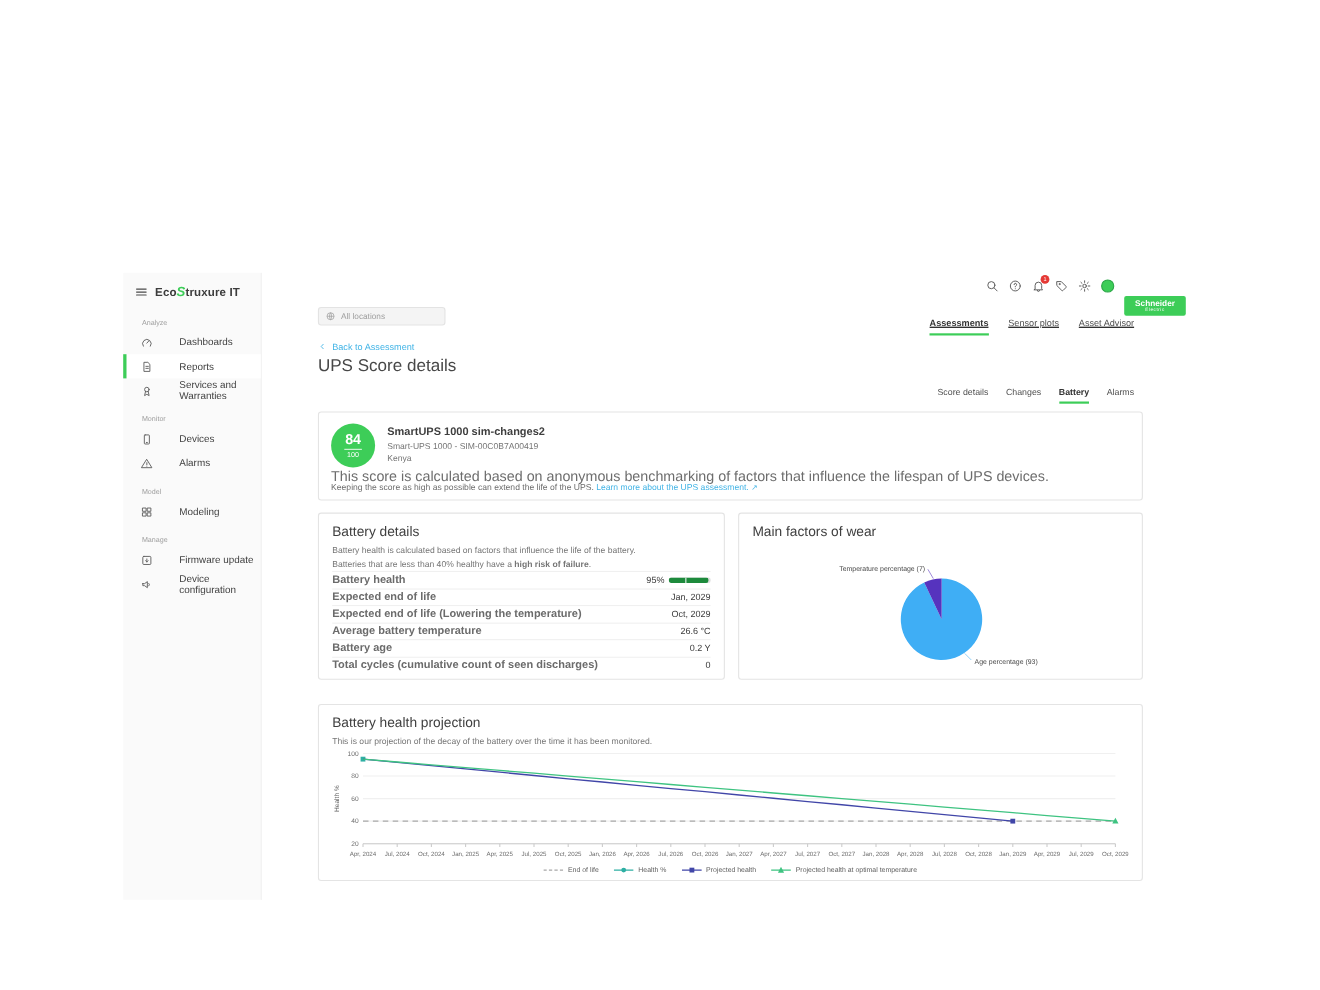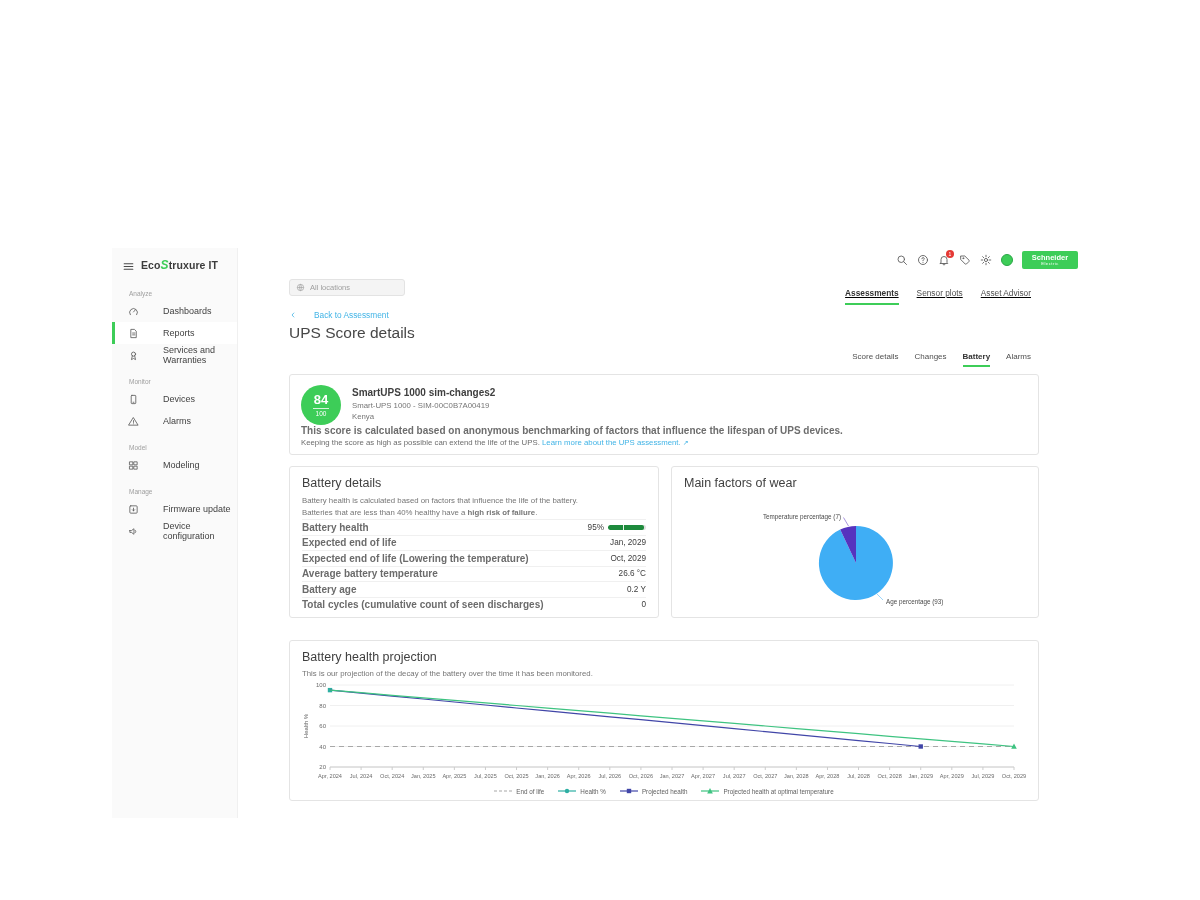--- a/index.html
+++ b/index.html
@@ -17,56 +17,56 @@
   .side-item svg { width:11px; height:11px; color:#5b5b5b; flex:0 0 auto; }
   .side-item.active { background:#ffffff; }
   .side-item.active::before { content:""; position:absolute; left:0; top:0; width:3px; height:100%; background:#3DCD58; }
 
   
   .top-icons { position:absolute; top:6px; right:72px; display:flex; align-items:center; gap:9px; }
   .top-icons .ticon { position:relative; width:12px; height:12px; color:#5f5f5f; cursor:pointer; }
   .top-icons svg { width:12px; height:12px; display:block; }
   .badge { position:absolute; top:-4px; right:-4px; min-width:8px; height:8px; border-radius:4px; background:#e53935; color:#fff; font-size:5px; line-height:8px; text-align:center; padding:0 1px; }
   .avatar-dot { width:11px; height:11px; border-radius:50%; background:#3DCD58; border:1px solid #2aa646; }
-  .sch-logo { position:absolute; top:3px; right:7px; width:56px; height:18px; background:#3DCD58; border-radius:2px; color:#fff; display:flex; flex-direction:column; align-items:center; justify-content:center; line-height:1; cursor:pointer; }
+  .sch-logo { position:absolute; top:21px; right:7px; width:56px; height:18px; background:#3DCD58; border-radius:2px; color:#fff; display:flex; flex-direction:column; align-items:center; justify-content:center; line-height:1; cursor:pointer; }
   .sch-logo .s1 { font-size:7.5px; font-weight:bold; }
   .sch-logo .s2 { font-size:4.2px; letter-spacing:.5px; }
 
   
   .search-box { position:absolute; left:177px; top:31px; width:116px; height:17px; background:#f4f4f4; border:1px solid #e3e3e3; border-radius:3px; display:flex; align-items:center; gap:5px; padding:0 6px; cursor:text; }
   .search-box svg { width:9px; height:9px; color:#9e9e9e; }
   .search-box .ph { font-size:7.5px; color:#9e9e9e; }
 
   .tabs { position:absolute; top:288px; right:54px; display:flex; gap:18px;text-decoration:underline; }
   .tabs { top:40px; }
   .tab { font-size:8.3px; color:#4f4f4f; padding-bottom:5px; cursor:pointer; }
   .tab.active { color:#333; font-weight:bold; border-bottom:2px solid #3DCD58; }
 
-  .back-link { position:absolute; left:177px; top:62px; display:flex; align-items:center; gap:17px; color:#42B4E6; font-size:8.3px; cursor:pointer; }
+  .back-link { position:absolute; left:177px; top:62px; display:flex; align-items:center; gap:5px; color:#42B4E6; font-size:8.3px; cursor:pointer; }
   .back-link svg { width:8px; height:8px; }
   .page-title { position:absolute; left:177px; top:76px; font-size:15.5px; color:#474747; font-weight:500; }
 
   .subtabs { position:absolute; top:104px; right:54px; display:flex; gap:16px; }
   .subtab { font-size:8px; color:#4f4f4f; padding-bottom:4px; cursor:pointer; }
   .subtab.active { color:#333; font-weight:bold; border-bottom:2px solid #3DCD58; }
 
   
   .card { position:absolute; background:#fff; border:1px solid #e4e4e4; border-radius:3px; }
   .card-title { position:absolute; left:12px; top:9px; font-size:12.5px; color:#3f3f3f; }
   .card-desc { position:absolute; left:12px; font-size:7.8px; color:#757575; line-height:1.55; }
 
   #score-card { left:177px; top:126px; width:750px; height:81px; }
   .score-circle { position:absolute; left:11px; top:10px; width:40px; height:40px; border-radius:50%; background:#3DCD58; color:#fff; display:flex; flex-direction:column; align-items:center; justify-content:center; }
   .score-circle .big { font-size:13px; font-weight:bold; line-height:1.1; }
   .score-circle .sep { width:16px; height:1px; background:rgba(255,255,255,.8); margin:1px 0; }
   .score-circle .small { font-size:6.5px; }
   .device-name { position:absolute; left:62px; top:12px; font-size:10px; font-weight:bold; color:#3f3f3f; }
   .device-model { position:absolute; left:62px; top:26px; font-size:7.8px; color:#757575; }
   .device-loc { position:absolute; left:62px; top:37px; font-size:7.8px; color:#757575; }
-  .score-desc1 { position:absolute; left:11px; top:50px; font-size:10px; color:#6d6d6d;font-weight:bold; }
+  .score-desc1 { position:absolute; left:11px; top:50px; font-size:13px; color:#6d6d6d; }
   .score-desc2 { position:absolute; left:11px; top:63px; font-size:7.8px; color:#6d6d6d; }
   .learn-link { color:#42B4E6; cursor:pointer; }
   .ext { font-size:7px; color:#42B4E6; }
 
   #details-card { left:177px; top:218px; width:370px; height:152px; }
   #details-card .card-desc { top:28px; }
   .detail-rows { position:absolute; left:12px; right:12px; top:52px; }
   .detail-row { display:flex; align-items:center; justify-content:space-between; height:15.5px; border-top:1px solid #f0f0f0; }
   .detail-row .lbl { font-size:10px; color:#6b6b6b;font-weight:bold; }
   .detail-row .val { font-size:8.2px; color:#3c3c3c; display:flex; align-items:center; gap:4px; }

